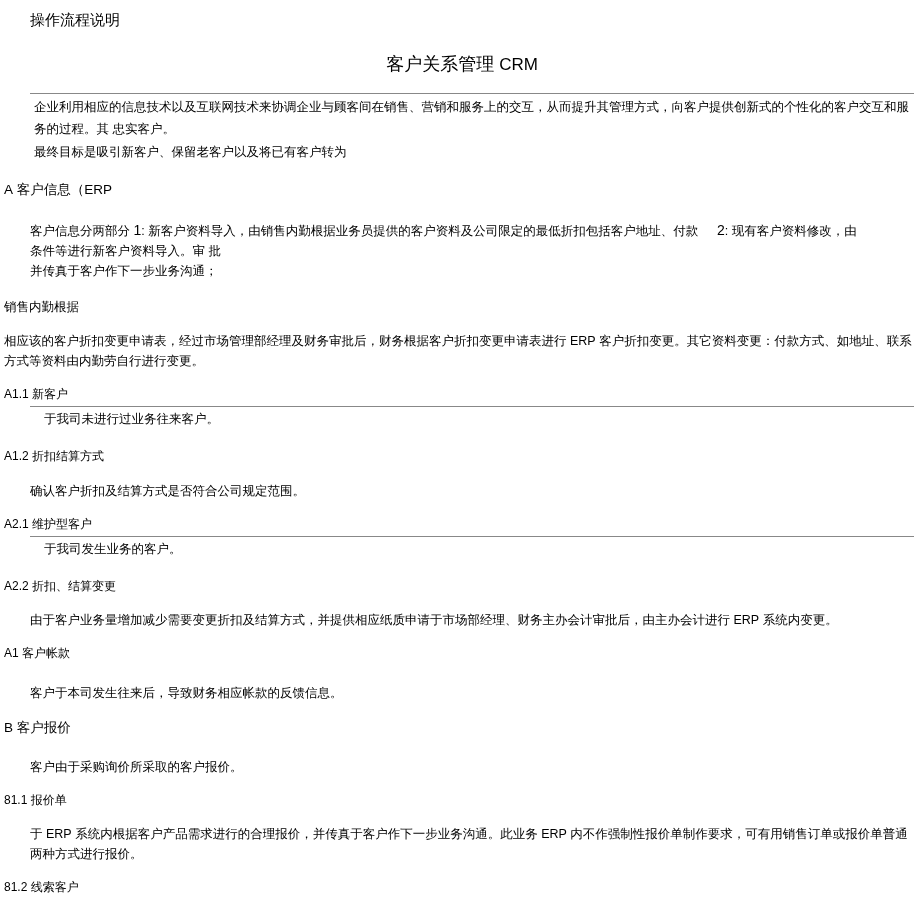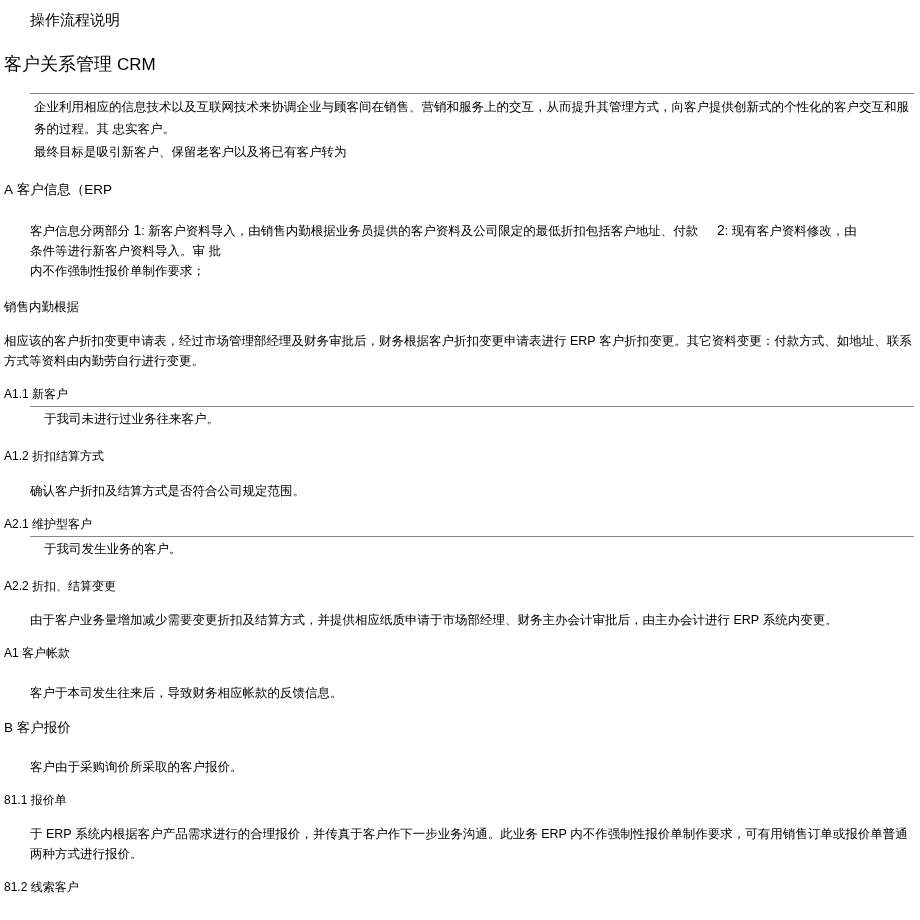--- a/index.html
+++ b/index.html
@@ -15,20 +15,21 @@
     .page-title {
       font-size: 15px;
       padding-left: 30px;
       margin-bottom: 18px;
     }
     .main-heading {
       font-size: 18px;
       padding-left: 4px;
       margin-bottom: 14px;
       font-weight: normal;
+      text-align: center;
     }
     .main-heading .cap {
       font-family: Arial, sans-serif;
       font-size: 17px;
     }
     .intro {
       padding-left: 34px;
       margin-bottom: 16px;
       font-size: 12.5px;
     }
@@ -105,21 +106,21 @@
   <div>最终目标是吸引新客户、保留老客户以及将已有客户转为</div>
 </div>
 
 <div class="section-label">
   <span class="cap">A</span><span> 客户信息（</span><span class="cap">ERP</span>
 </div>
 
 <div class="twocol">
   <div class="left" style="width:680px;">
     <span>客户信息分两部分 </span><span class="num">1</span><span>: 新客户资料导入，由销售内勤根据业务员提供的客户资料及公司限定的最低折扣包括客户地址、付款条件等进行新客户资料导入。审 批</span><br>
-    <span>内不作强制性报价单制作要求；</span>
+    <span>并传真于客户作下一步业务沟通；</span>
   </div>
   <div class="right" style="width:170px;">
     <span class="num">2</span><span>: 现有客户资料修改，由</span>
   </div>
 </div>
 
 <div class="indented-line">销售内勤根据</div>
 
 <div class="indented-line">
   <span>相应该的客户折扣变更申请表，经过市场管理部经理及财务审批后，财务根据客户折扣变更申请表进行 </span><span class="cap" style="font-family:Arial;">ERP</span><span> 客户折扣变更。其它资料变更：付款方式、如地址、联系方式等资料由内勤劳自行进行变更。</span>

